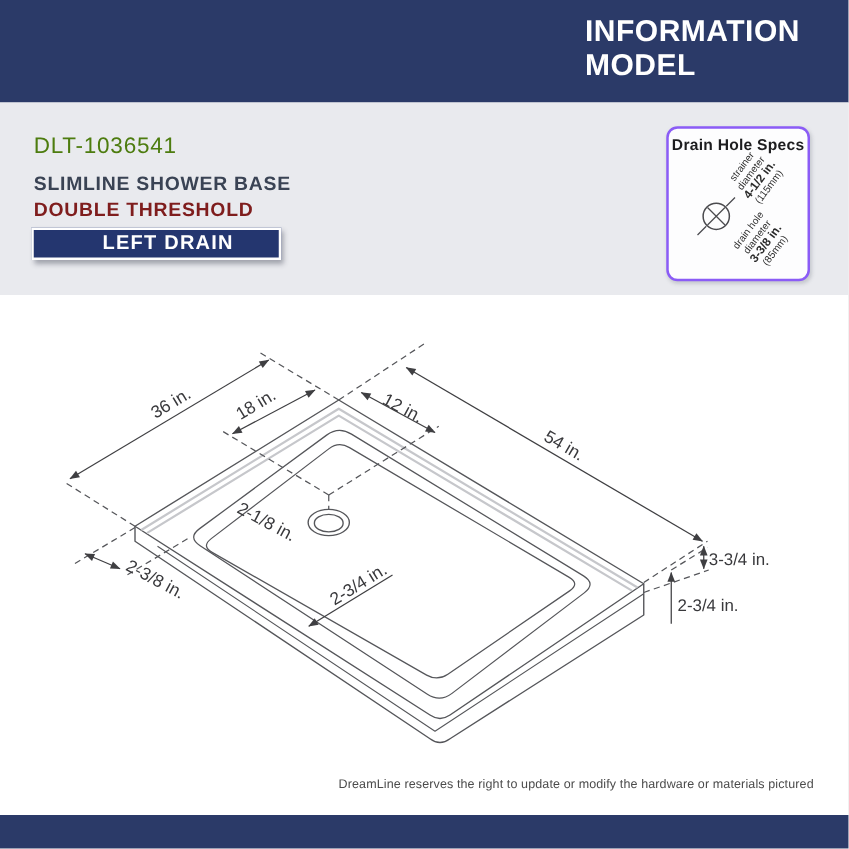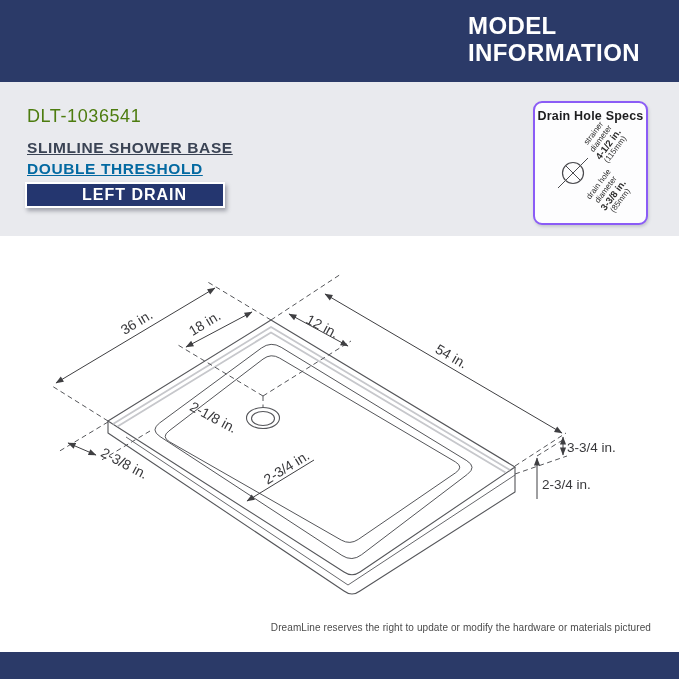--- a/index.html
+++ b/index.html
@@ -11,23 +11,23 @@
   .top-bar{position:absolute;left:0;top:0;width:679px;height:82px;background:#2b3a68;}
   .header-title{
     position:absolute;left:468px;top:12px;color:#ffffff;font-weight:bold;
     font-size:24px;line-height:27px;letter-spacing:0.4px;
   }
   
   .band{position:absolute;left:0;top:82px;width:679px;height:154px;background:#e9eaee;}
   .model-number{position:absolute;left:27px;top:24px;font-size:18px;font-weight:normal;
     color:#4d7c0f;letter-spacing:0.6px;}
   .product-name{position:absolute;left:27px;top:57px;font-size:15.5px;font-weight:bold;
-    color:#3a4354;letter-spacing:0.6px;text-decoration:underline;}
+    color:#3a4354;letter-spacing:0.6px;}
   .threshold-label{position:absolute;left:27px;top:78px;font-size:15.5px;font-weight:bold;
-    color:#0369a1;letter-spacing:0.6px;text-decoration:underline;}
+    color:#7f1d1d;letter-spacing:0.6px;}
   .drain-badge{
     position:absolute;left:25px;top:100px;width:177px;height:22px;background:#24366f;
     border:2px solid #ffffff;box-shadow:2px 3px 4px rgba(70,75,90,.45);
     display:flex;align-items:center;justify-content:center;
     color:#ffffff;font-weight:bold;font-size:16px;letter-spacing:1px;padding-left:19px;
   }
   
   .specs-box{
     position:absolute;left:533px;top:101px;width:115px;height:124px;background:#fdfdfe;
     border:2px solid #8b5cf6;border-radius:9px;box-shadow:1px 2px 3px rgba(120,125,135,.3);
@@ -51,22 +51,22 @@
     font-size:10px;line-height:13px;color:#4b4b4b;letter-spacing:0.1px;margin-left:36px;}
   .bottom-bar{position:absolute;left:0;top:652px;width:679px;height:27px;background:#2b3a68;}
 </style>
 </head>
 <body>
 
 <div class="page">
 
   <header class="top-bar">
     <div class="header-title">
+      <div>INFORMATION</div>
       <div>MODEL</div>
-      <div>INFORMATION</div>
     </div>
   </header>
 
   <section class="band">
     <div class="model-number">DLT-1036541</div>
     <div class="product-name">SLIMLINE SHOWER BASE</div>
     <div class="threshold-label">DOUBLE THRESHOLD</div>
     <div class="drain-badge">
       <span>LEFT DRAIN</span>
     </div>

